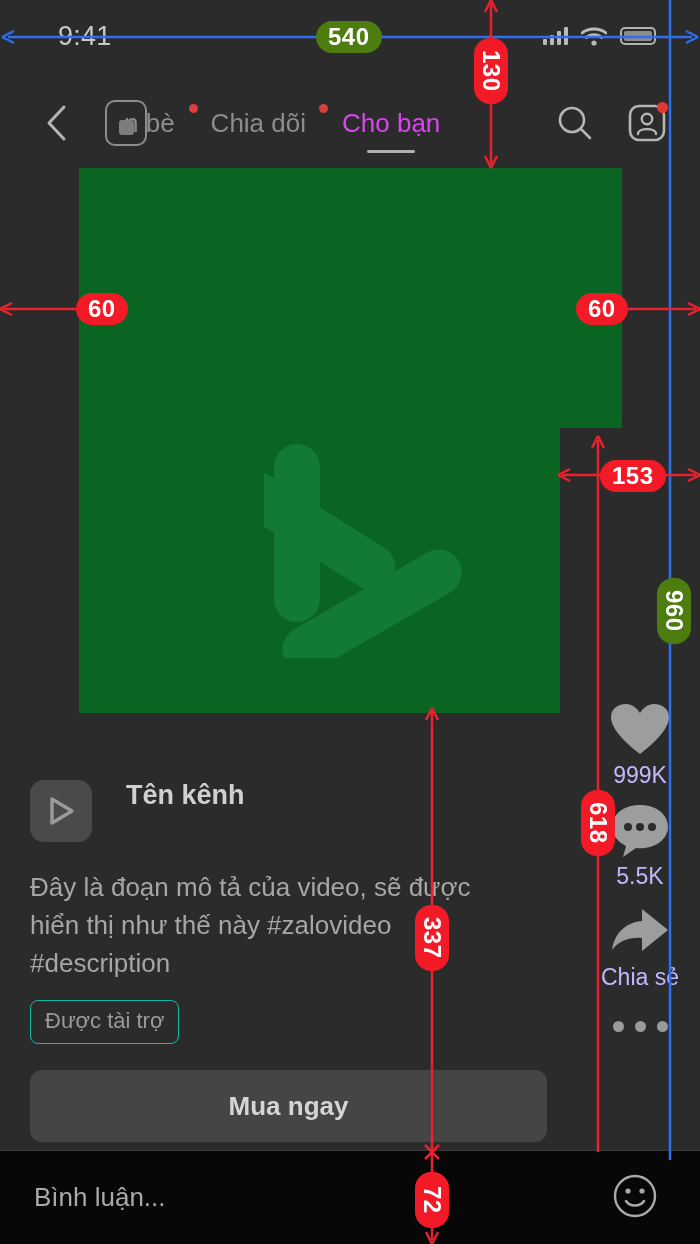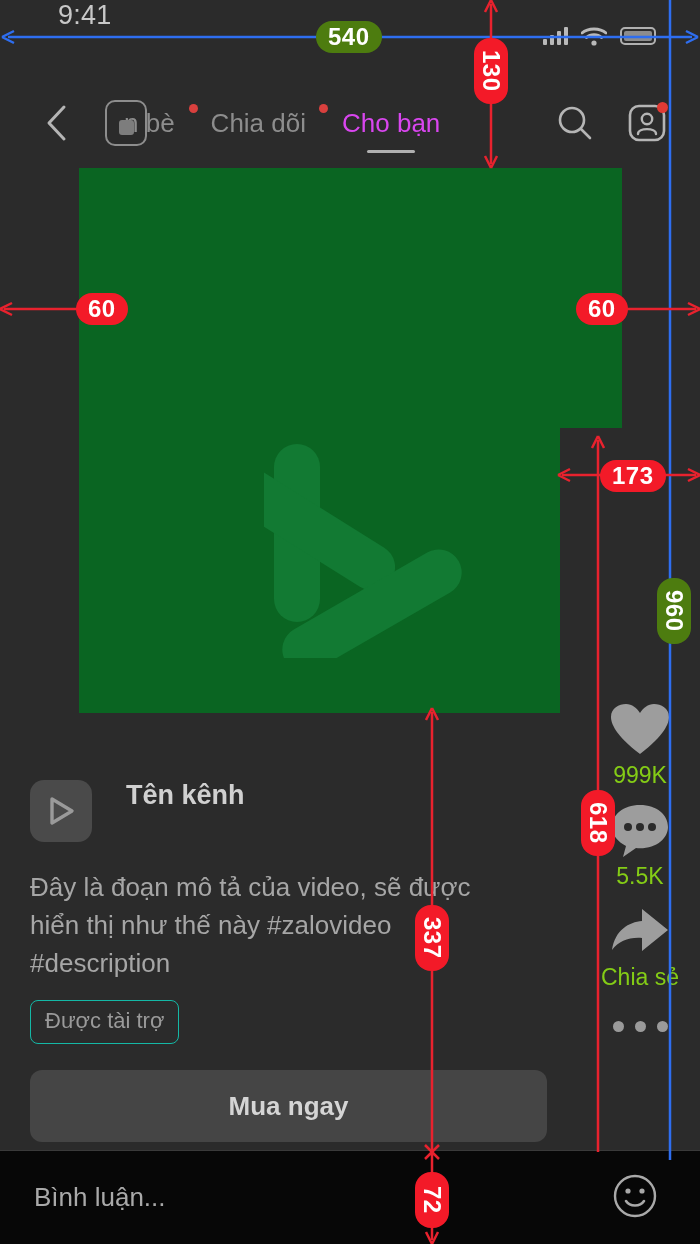--- a/index.html
+++ b/index.html
@@ -18,20 +18,21 @@
     font-family: "Liberation Sans", sans-serif;
     -webkit-font-smoothing: antialiased;
   }
 
   
   #status-bar {
     position: absolute;
     left: 0; top: 0;
     width: 700px; height: 72px;
     display: flex;
+    align-items: center;
     justify-content: space-between;
     padding: 0 44px 0 58px;
   }
   #status-time {
     color: #c8c8c8;
     font-size: 27px;
     letter-spacing: .2px;
   }
   #status-icons {
     display: flex;
@@ -213,21 +214,21 @@
     align-items: center;
   }
   .action-item {
     display: flex;
     flex-direction: column;
     align-items: center;
     margin-bottom: 12px;
   }
   .action-icon { display: flex; align-items: center; justify-content: center; height: 60px; }
   .action-label {
-    color: #84cc16;
+    color: #c4b5fd;
     font-size: 23px;
     margin-top: 2px;
   }
   #more-dots {
     display: flex;
     gap: 11px;
     margin-top: 18px;
   }
   #more-dots span {
     width: 11px; height: 11px;
@@ -467,21 +468,21 @@
       <line x1="2" y1="7" x2="76" y2="7" stroke="#e8222e" stroke-width="2.5"></line>
       <path d="M80 7 L68 1 M80 7 L68 13" stroke="#e8222e" stroke-width="2.5" fill="none"></path>
     </svg>
     <div class="m-badge red-b" style="left:576px; top:293px;">60</div>
 
     <svg class="arrow-svg" style="left:558px; top:468px; width:142px; height:14px;">
       <line x1="4" y1="7" x2="138" y2="7" stroke="#e8222e" stroke-width="2.5"></line>
       <path d="M0 7 L12 1 M0 7 L12 13" stroke="#e8222e" stroke-width="2.5" fill="none"></path>
       <path d="M142 7 L130 1 M142 7 L130 13" stroke="#e8222e" stroke-width="2.5" fill="none"></path>
     </svg>
-    <div class="m-badge red-b" style="left:600px; top:460px;">173</div>
+    <div class="m-badge red-b" style="left:600px; top:460px;">153</div>
 
     <svg class="arrow-svg" style="left:590px; top:436px; width:16px; height:720px;">
       <line x1="8" y1="4" x2="8" y2="716" stroke="#e8222e" stroke-width="2.5"></line>
       <path d="M8 0 L2 12 M8 0 L14 12" stroke="#e8222e" stroke-width="2.5" fill="none"></path>
     </svg>
     <div class="m-badge red-b vert" style="left:581px; top:790px;">618</div>
 
     <svg class="arrow-svg" style="left:424px; top:708px; width:16px; height:452px;">
       <line x1="8" y1="4" x2="8" y2="448" stroke="#e8222e" stroke-width="2.5"></line>
       <path d="M8 0 L2 12 M8 0 L14 12" stroke="#e8222e" stroke-width="2.5" fill="none"></path>

